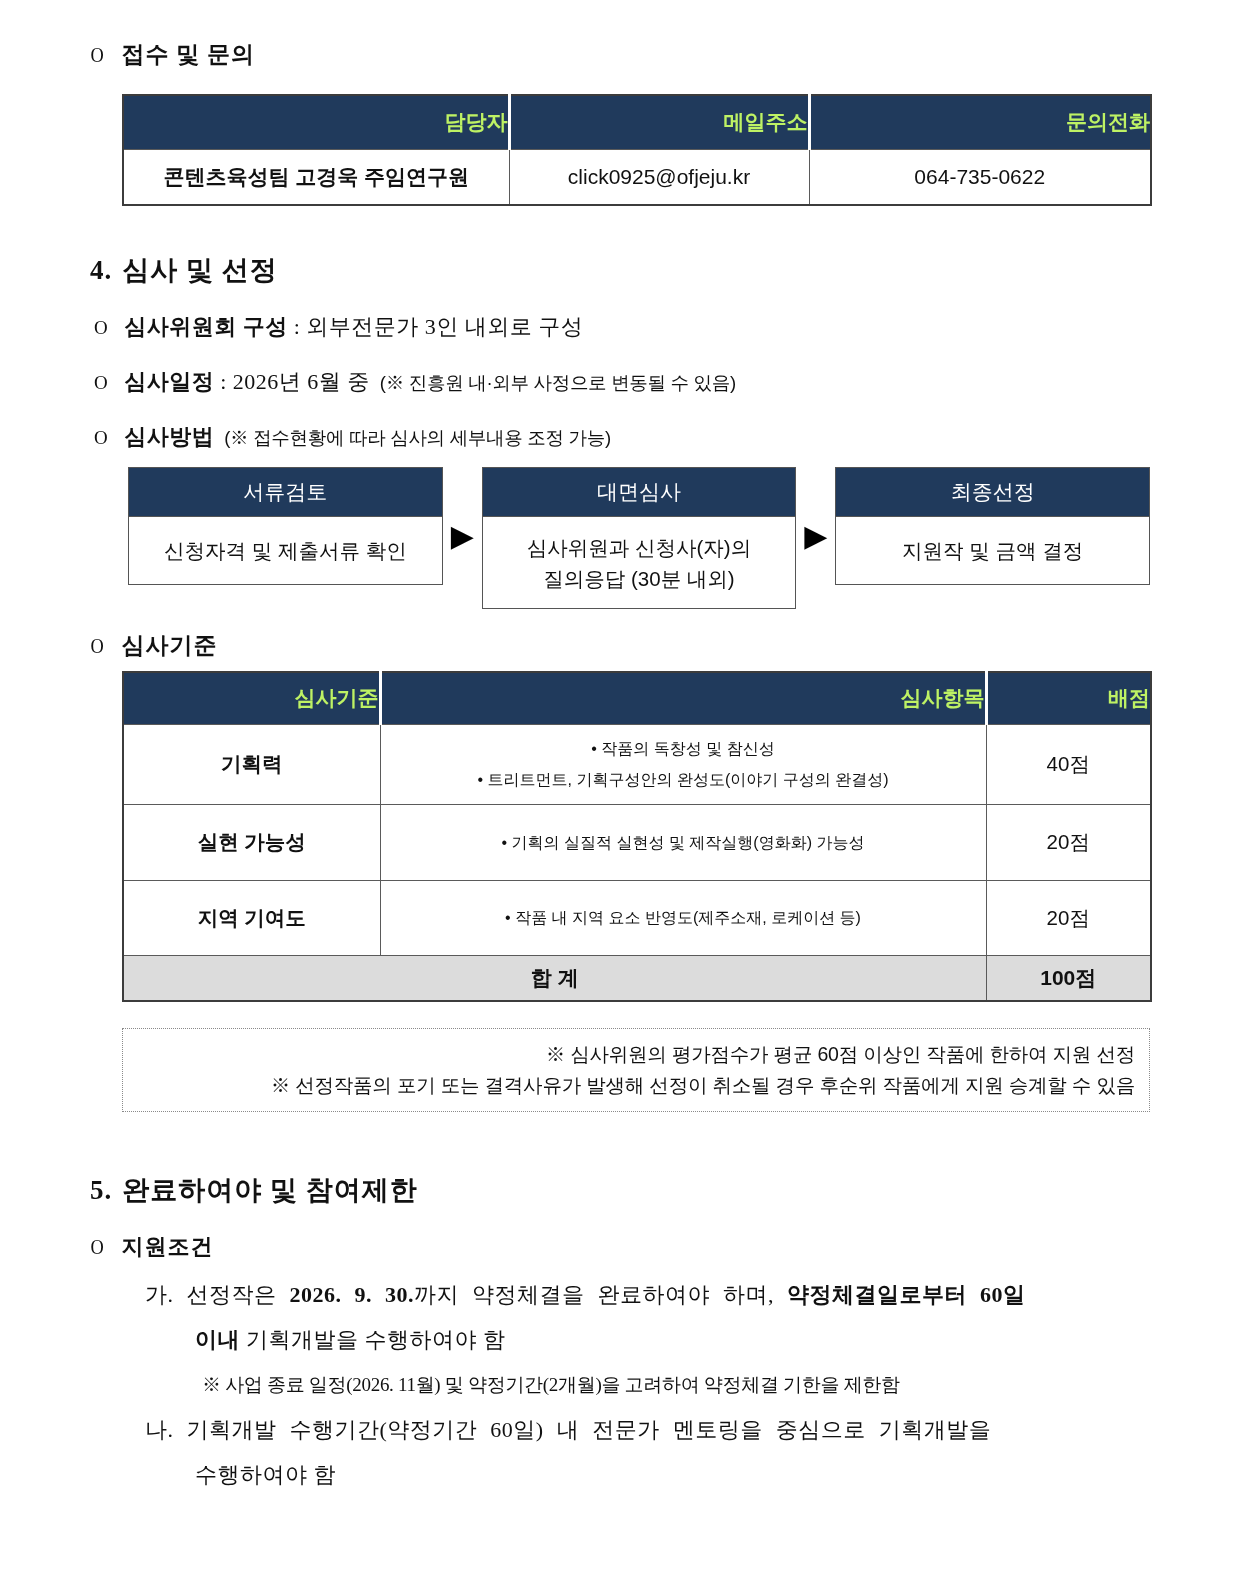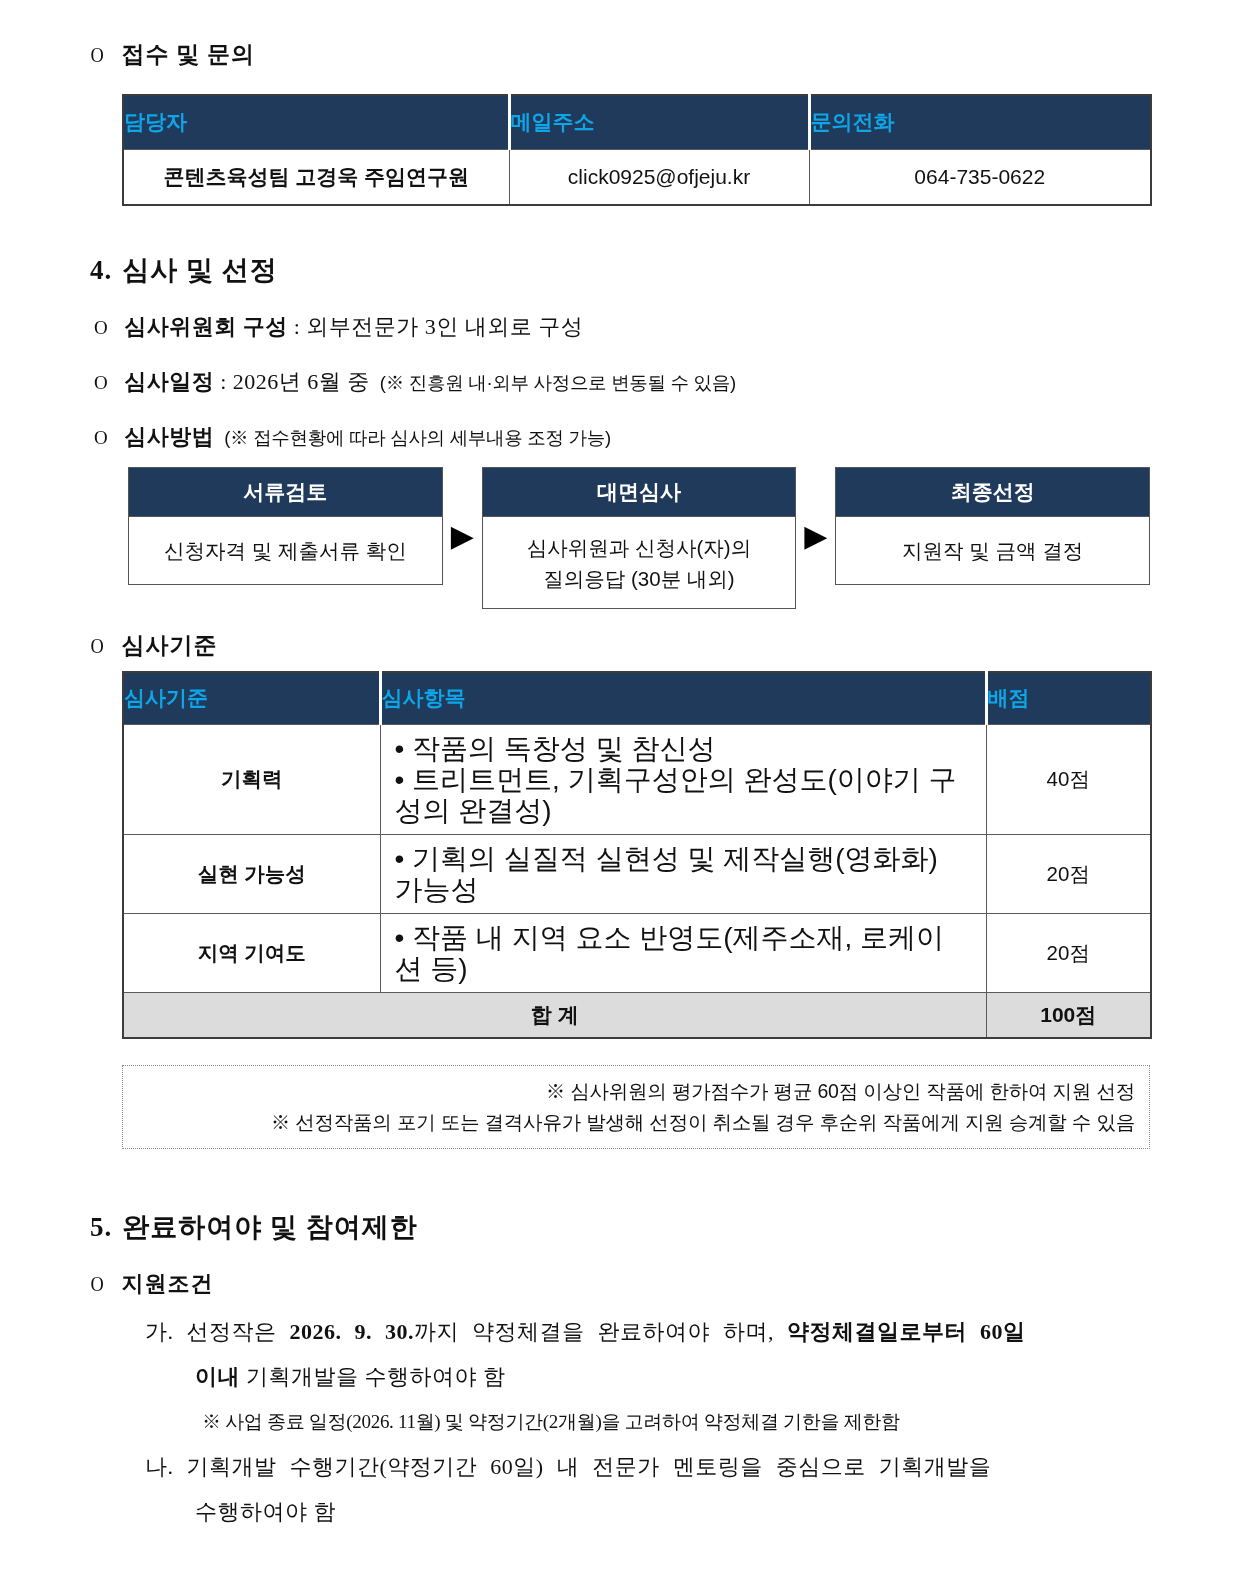--- a/index.html
+++ b/index.html
@@ -20,44 +20,44 @@
   .bullet-line { display:flex; align-items:baseline; font-size:22px; line-height:30px;
                  margin:24px 0 0 4px; letter-spacing:.5px; }
   .bullet-line .ob { font-size:19px; margin-right:16px; }
   .bullet-line .lbl { font-weight:bold; }
   .bullet-line .note { font-family:"Liberation Sans", sans-serif; font-size:18.5px;
                        letter-spacing:-.3px; margin-left:4px; }
   
   table { border-collapse:collapse; table-layout:fixed; }
   .doc-table { margin:24px 0 0 32px; width:1028px; border:2px solid #3c3c3c; }
   .doc-table th {
-    background:#203a5c; color:#0ea5e9; font-family:"Liberation Sans", sans-serif;
-    font-weight:bold; font-size:21px; text-align:left; vertical-align:middle;
+    background:#203a5c; color:#bef264; font-family:"Liberation Sans", sans-serif;
+    font-weight:bold; font-size:21px; text-align:right; vertical-align:middle;
   }
   .doc-table th + th { border-left:3px solid #fff; }
   .doc-table td {
     border:1px solid #5a5a5a; font-family:"Liberation Sans", sans-serif;
     font-size:21px; text-align:center; vertical-align:middle; background:#fff;
   }
   .contact-table th { height:54px; }
   .contact-table td { height:56px; }
   .contact-table td.c0 { font-weight:bold; }
   .criteria-table th { height:52px; }
   .criteria-table td.crit { font-weight:bold; font-size:20.5px; }
-  .criteria-table td.items { text-align:left; padding:8px 14px; font-size:28px; line-height:31px; }
+  .criteria-table td.items { text-align:center; padding:8px 14px; font-size:16px; line-height:31px; }
   .criteria-table td.pts { font-size:20.5px; }
   .criteria-table tr.r0 td { height:80px; }
   .criteria-table tr.r1 td, .criteria-table tr.r2 td { height:76px; }
   .criteria-table tr.r3 td { height:75px; }
   .criteria-table tr.total td { height:46px; background:#dcdcdc; font-weight:bold; font-size:21px; }
   
   .flow { display:flex; align-items:flex-start; margin:14px 0 0 38px; }
   .flow-box { width:315px; border:1.5px solid #555; }
   .flow-head { background:#203a5c; color:#fff; font-family:"Liberation Sans", sans-serif;
-               font-weight:bold; font-size:21px; text-align:center; height:48px;
+               font-weight:normal; font-size:21px; text-align:center; height:48px;
                display:flex; align-items:center; justify-content:center; }
   .flow-body { border-top:1.5px solid #555; background:#fff;
                font-family:"Liberation Sans", sans-serif; font-size:20.5px; line-height:31px;
                display:flex; flex-direction:column; align-items:center; justify-content:center;
                text-align:center; }
   .flow-box.b1 .flow-body, .flow-box.b3 .flow-body { height:68px; }
   .flow-box.b2 .flow-body { height:92px; }
   .flow-arrow { width:39px; text-align:center; font-size:30px; color:#000; margin-top:54px;
                 line-height:30px; }
   

